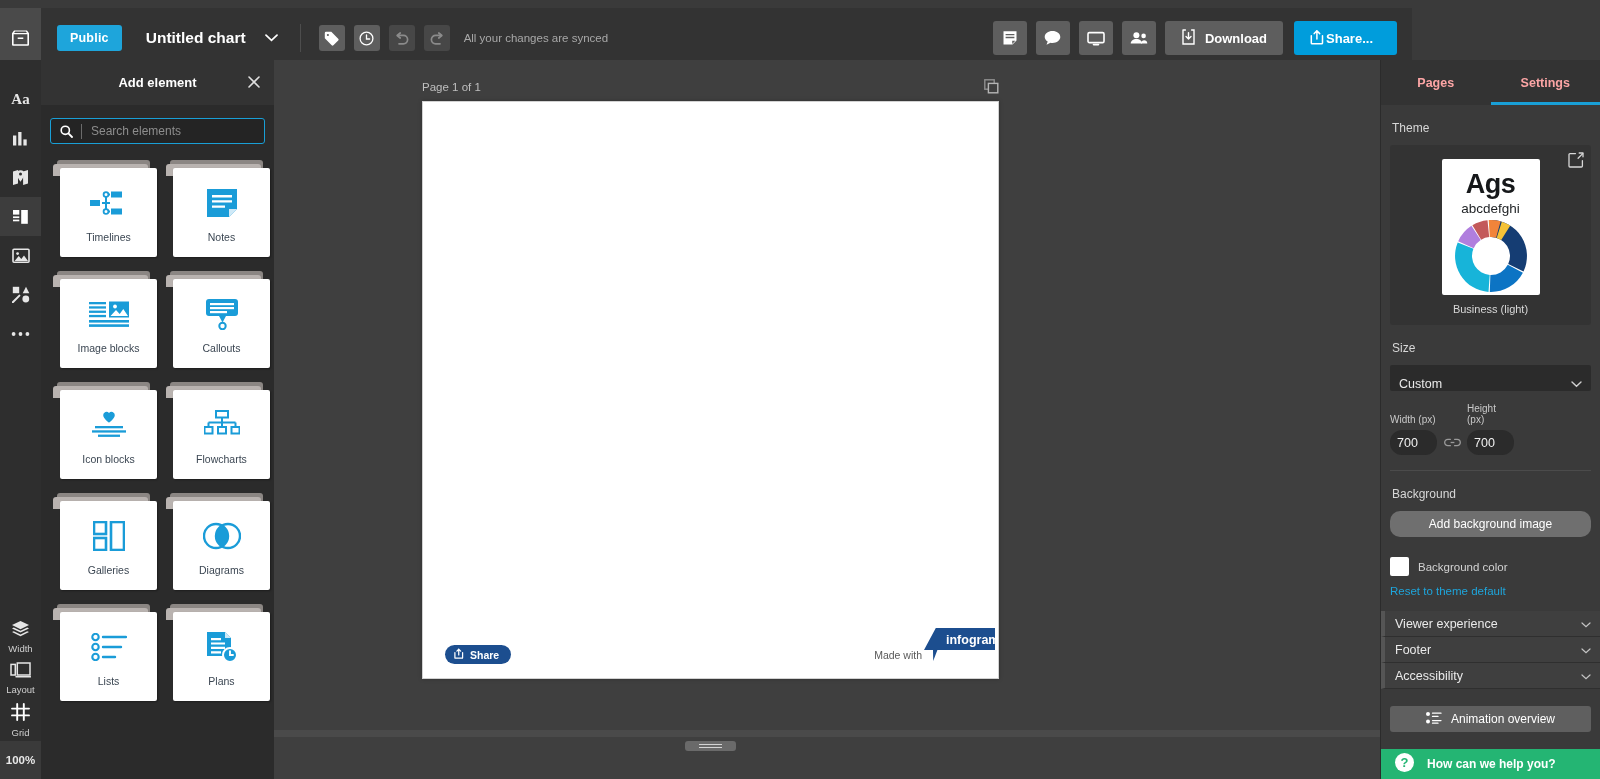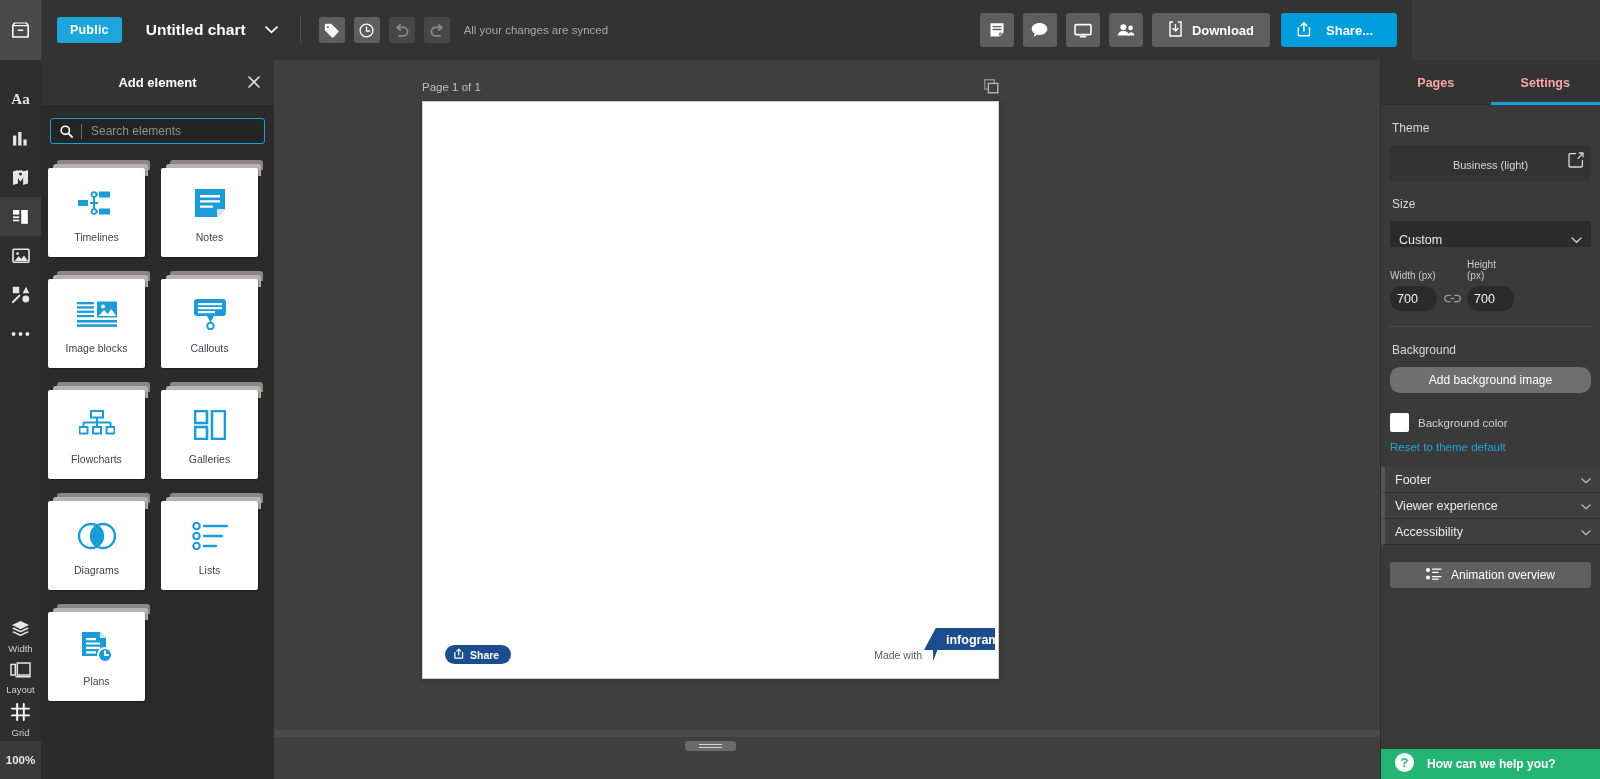--- a/index.html
+++ b/index.html
@@ -7,21 +7,21 @@
     width: 1600px; height: 779px;
     background: #3a3a3a;
     font-family: "Liberation Sans", sans-serif;
     overflow: hidden;
     -webkit-font-smoothing: antialiased;
   }
   .app { position: relative; width: 1600px; height: 779px; }
 
   
   .topbar {
-    position: absolute; top: 0; left: 0; width: 1412px; height: 60px;
+    position: absolute; top: 8px; left: 0; width: 1412px; height: 60px;
     background: #333333;
     display: flex; align-items: center;
   }
   .home-cell {
     width: 41px; height: 60px; background: #4a4a4a;
     display: flex; align-items: center; justify-content: center;
     cursor: pointer;
   }
   .home-cell svg { display: block; }
   .btn-public {
@@ -63,21 +63,21 @@
   }
   .btn-download {
     margin-left: 9px; height: 34px; background: #5e5e5e; color: #fff;
     border-radius: 3px; display: flex; align-items: center;
     padding: 0 16px; gap: 9px; cursor: pointer;
     font-size: 13px; font-weight: bold;
   }
   .btn-share {
     margin-left: 11px; height: 34px; background: #009ddc; color: #fff;
     border-radius: 3px; display: flex; align-items: center;
-    padding: 0 24px 0 16px; gap: 13px; cursor: pointer;
+    padding: 0 24px 0 16px; cursor: pointer;
     font-size: 13px; font-weight: bold;
   }
 
   
   .rail {
     position: absolute; top: 60px; left: 0; width: 41px; height: 719px;
     background: #2e2e2e;
     display: flex; flex-direction: column; align-items: center;
   }
   .rail-item {
@@ -142,21 +142,21 @@
   .card-wrap { position: relative; width: 102px; height: 97px; cursor: pointer; }
   .card-back2 {
     position: absolute; left: 9px; top: 0; width: 93px; height: 10px;
     background: #8b8683; border-radius: 3px 3px 0 0;
   }
   .card-back1 {
     position: absolute; left: 5px; top: 4px; width: 95px; height: 12px;
     background: #b9b3b0; border-radius: 3px 3px 0 0;
   }
   .card-face {
-    position: absolute; left: 0; top: 8px; width: 97px; height: 89px;
+    position: absolute; left: 12px; top: 8px; width: 97px; height: 89px;
     background: #ffffff; border-radius: 2px;
     display: flex; flex-direction: column; align-items: center;
     justify-content: center; gap: 8px;
     box-shadow: 1px 1px 2px rgba(0,0,0,.35);
   }
   .card-ico { height: 40px; display: flex; align-items: center; justify-content: center; }
   .card-lbl { color: #3b4652; font-size: 10.5px; }
 
   
   .workspace {
@@ -557,20 +557,35 @@
                 <rect x="5" y="5" width="24" height="2.2" fill="#ffffff"></rect>
                 <rect x="5" y="9" width="24" height="2.2" fill="#ffffff"></rect>
                 <rect x="5" y="13" width="17" height="2.2" fill="#ffffff"></rect>
                 <circle cx="17.5" cy="28" r="3.2" stroke="#1a9cd8" stroke-width="2" fill="#fff"></circle>
               </svg>
           </div>
           <div class="card-lbl">Callouts</div>
         </div>
       </div>
 
+      <div class="card-wrap">
+        <div class="card-back2"></div>
+        <div class="card-back1"></div>
+        <div class="card-face">
+          <div class="card-ico">
+            <svg width="36" height="30" viewBox="0 0 36 30">
+                <path fill="#1a9cd8" d="M18 12.6s-5.8-3.9-5.8-7.6a3.3 3.3 0 0 1 5.8-2.1 3.3 3.3 0 0 1 5.8 2.1c0 3.7-5.8 7.6-5.8 7.6Z"></path>
+                <rect x="4" y="16" width="28" height="2.3" fill="#1a9cd8"></rect>
+                <rect x="1" y="20.3" width="34" height="2.3" fill="#1a9cd8"></rect>
+                <rect x="7" y="24.6" width="22" height="2.3" fill="#1a9cd8"></rect>
+              </svg>
+          </div>
+          <div class="card-lbl">Icon blocks</div>
+        </div>
+      </div>
 
       <div class="card-wrap">
         <div class="card-back2"></div>
         <div class="card-back1"></div>
         <div class="card-face">
           <div class="card-ico">
             <svg width="36" height="30" viewBox="0 0 36 30">
                 <rect x="12" y="1" width="12" height="6.5" stroke="#1a9cd8" stroke-width="2" fill="none"></rect>
                 <path d="M18 7.5v5M4.5 12.5h27M4.5 12.5v4M18 12.5v4M31.5 12.5v4" stroke="#1a9cd8" stroke-width="2" fill="none"></path>
                 <rect x="0.5" y="17" width="8" height="6.5" stroke="#1a9cd8" stroke-width="2" fill="none"></rect>
@@ -699,20 +714,45 @@
       <div class="sec-title">Theme</div>
 
       <div class="theme-card">
         <div class="theme-edit">
           <svg width="16" height="16" viewBox="0 0 16 16">
               <path d="M14.4 8.7V14a1 1 0 0 1-1 1H2a1 1 0 0 1-1-1V2.6a1 1 0 0 1 1-1h5.5" stroke="#d8d8d8" stroke-width="1.3" fill="none" stroke-linecap="round"></path>
               <path d="m10.1 6.2 4.6-4.6" stroke="#d8d8d8" stroke-width="1.3" stroke-linecap="round"></path>
               <path d="M11.2 1h3.8v3.8" stroke="#d8d8d8" stroke-width="1.3" fill="none" stroke-linecap="round" stroke-linejoin="round"></path>
             </svg>
         </div>
+        <div class="theme-thumb">
+          <div class="theme-ags">Ags</div>
+          <div class="theme-abc">abcdefghi</div>
+          <span>
+            <svg width="74" height="74" viewBox="0 0 74 74">
+
+              <g transform="translate(37,37)">
+
+                <path fill="#153d73" d="M0.63,-36.0 A36,36 0 0 1 32.5,15.4 L17.2,8.1 A19,19 0 0 0 0.33,-19.0 Z"></path>
+
+                <path fill="#0c74c4" d="M31.9,16.7 A36,36 0 0 1 -1.2,36.0 L-0.63,19.0 A19,19 0 0 0 16.8,8.8 Z"></path>
+
+                <path fill="#17b4d9" d="M-2.5,35.9 A36,36 0 0 1 -33.3,-13.6 L-17.6,-7.2 A19,19 0 0 0 -1.3,18.9 Z"></path>
+
+                <path fill="#b07ede" d="M-32.8,-14.8 A36,36 0 0 1 -19.6,-30.2 L-10.3,-15.9 A19,19 0 0 0 -17.3,-7.8 Z"></path>
+
+                <path fill="#c3595a" d="M-18.6,-30.8 A36,36 0 0 1 -3.5,-35.8 L-1.8,-18.9 A19,19 0 0 0 -9.8,-16.3 Z"></path>
+
+                <path fill="#f1843a" d="M-2.3,-35.9 A36,36 0 0 1 9.6,-34.7 L5.1,-18.3 A19,19 0 0 0 -1.2,-19.0 Z"></path>
+
+                <path fill="#f5c236" d="M10.8,-34.3 A36,36 0 0 1 19.3,-30.4 L10.2,-16.0 A19,19 0 0 0 5.7,-18.1 Z"></path>
+              </g>
+            </svg>
+          </span>
+        </div>
         <div class="theme-name">Business (light)</div>
       </div>
 
       <div class="sec-title">Size</div>
       <div class="sel-box">
         <span>Custom</span>
         <span>
           <svg width="11" height="7" viewBox="0 0 11 7">
               <path d="M1 1l4.5 4.2L10 1" stroke="#cfcfcf" stroke-width="1.4" fill="none" stroke-linecap="round"></path>
             </svg>
@@ -742,29 +782,29 @@
       <div class="btn-bg-img">Add background image</div>
       <div class="bg-color-row">
         <div class="swatch"></div>
         <div class="bg-color-lbl">Background color</div>
       </div>
       <div class="link-blue">Reset to theme default</div>
     </div>
 
     <div class="accordion">
       <div class="acc-row">
-        <span>Footer</span>
+        <span>Viewer experience</span>
         <span>
           <svg width="10" height="6" viewBox="0 0 10 6">
               <path d="M1 1l4 3.6L9 1" stroke="#c4c4c4" stroke-width="1.2" fill="none" stroke-linecap="round"></path>
             </svg>
         </span>
       </div>
       <div class="acc-row">
-        <span>Viewer experience</span>
+        <span>Footer</span>
         <span>
           <svg width="10" height="6" viewBox="0 0 10 6">
               <path d="M1 1l4 3.6L9 1" stroke="#c4c4c4" stroke-width="1.2" fill="none" stroke-linecap="round"></path>
             </svg>
         </span>
       </div>
       <div class="acc-row">
         <span>Accessibility</span>
         <span>
           <svg width="10" height="6" viewBox="0 0 10 6">

